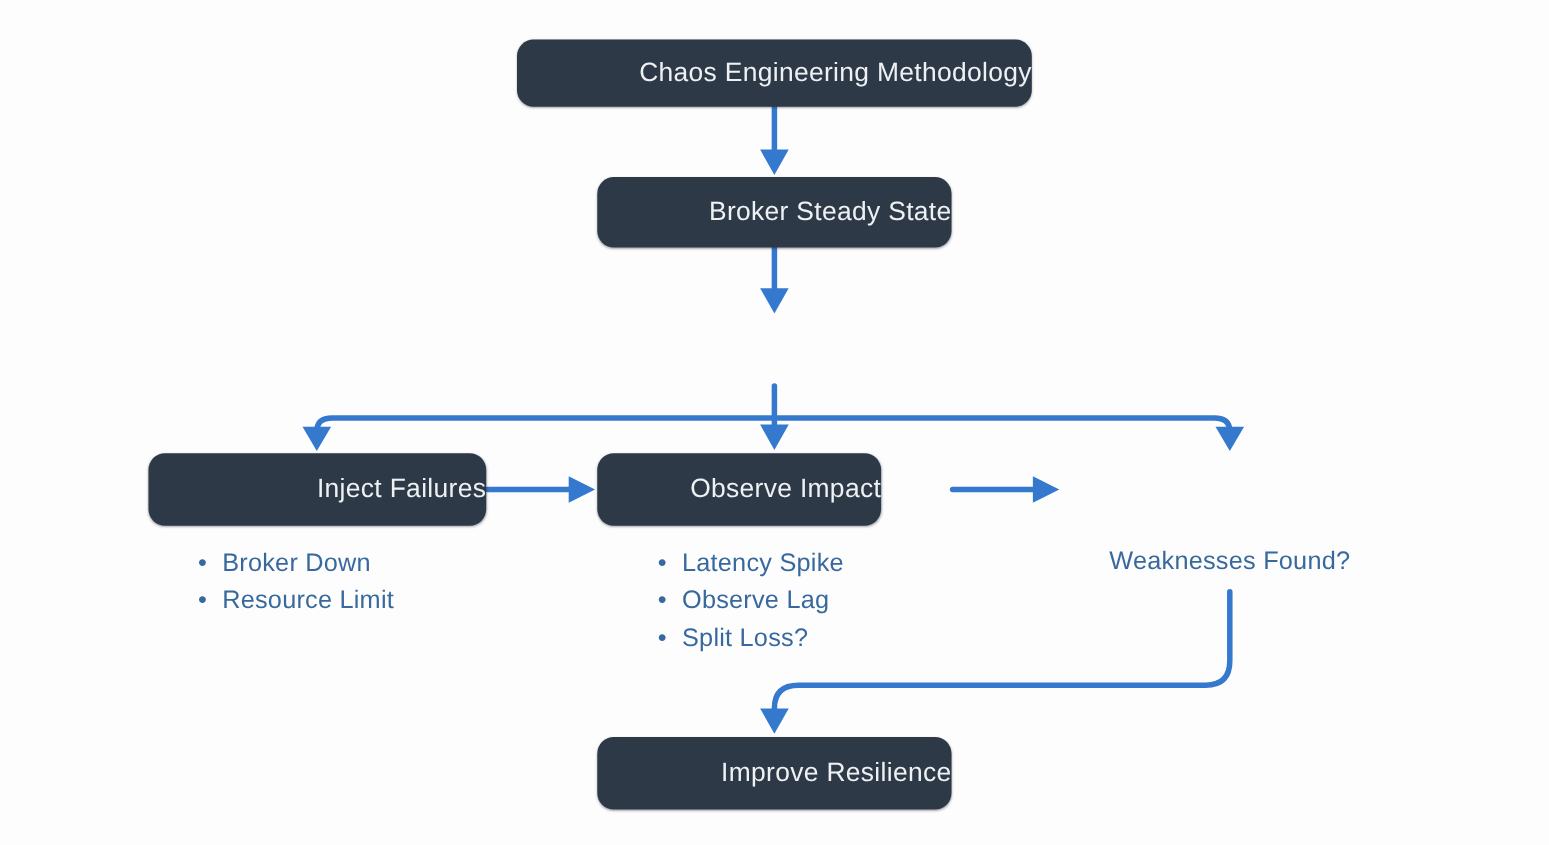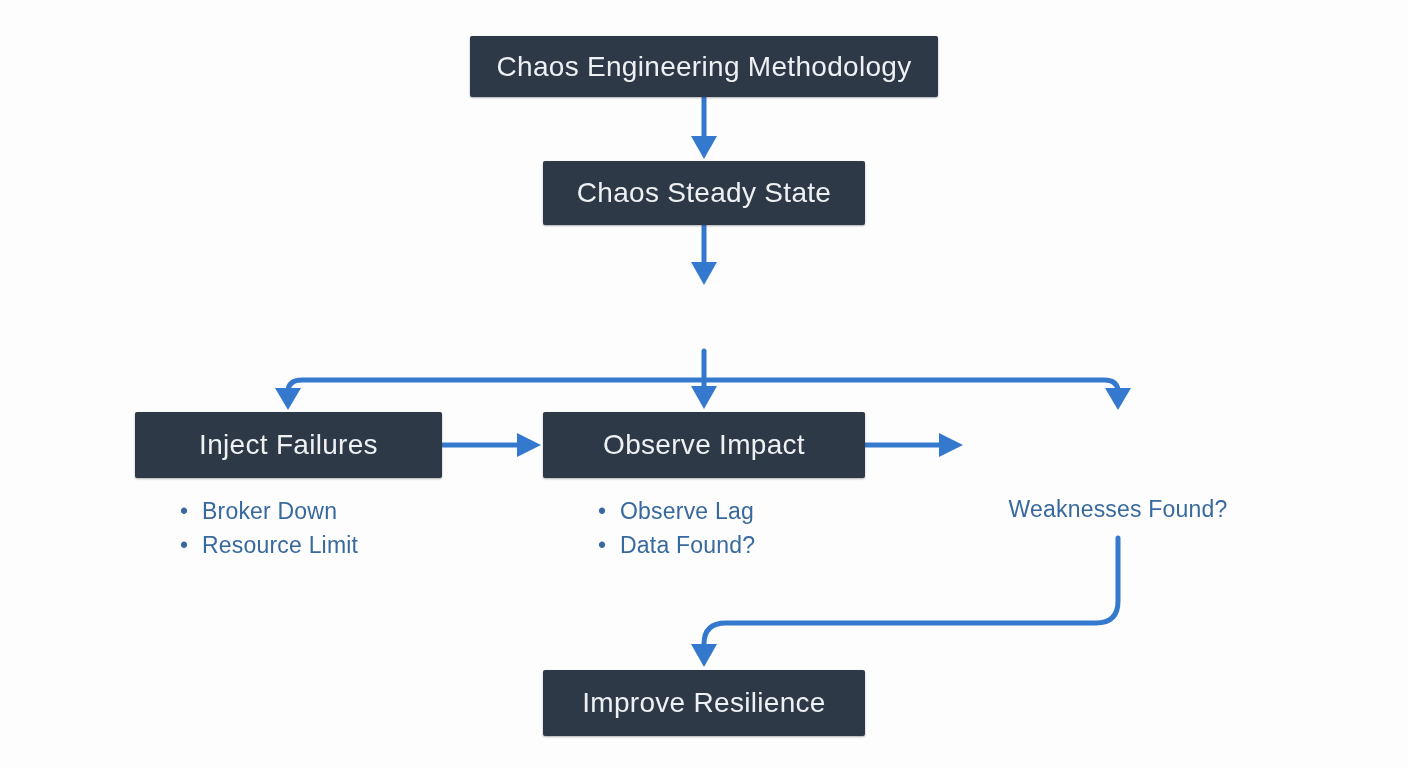--- a/index.html
+++ b/index.html
@@ -37,34 +37,34 @@
     stroke-linejoin: round;
   }
   .arrow-head {
     fill: var(--arrow);
     stroke: none;
   }
   .node {
     position: absolute;
     background: var(--node-bg);
     color: var(--node-text);
-    border-radius: 2px;
+    border-radius: 15px;
     display: flex;
     align-items: center;
-    justify-content: center;
-    font-size: 28px;
+    justify-content: flex-end;
+    font-size: 24px;
     font-weight: 500;
     letter-spacing: 0.3px;
     box-shadow: 0 1px 2px rgba(20,28,38,0.35);
   }
   .node-title       { left: 470px;  top: 36px;  width: 468px; height: 61px; }
   .node-define      { left: 543px;  top: 161px; width: 322px; height: 64px; }
   .node-hypothesize { left: 543px;  top: 287px; width: 322px; height: 64px; }
   .node-inject      { left: 135px;  top: 412px; width: 307px; height: 66px; }
-  .node-observe     { left: 543px;  top: 412px; width: 322px; height: 66px; }
+  .node-observe     { left: 543px;  top: 412px; width: 258px; height: 66px; }
   .node-analyze     { left: 965px;  top: 412px; width: 306px; height: 66px; }
   .node-improve     { left: 543px;  top: 670px; width: 322px; height: 66px; }
   .side-list {
     position: absolute;
     margin: 0; padding: 0;
     list-style: none;
     color: var(--side-text);
     font-size: 23px;
     line-height: 34px;
     letter-spacing: 0.2px;
@@ -116,21 +116,21 @@
 
     <path class="arrow-line" d="M1118 538 V601 Q1118 623 1096 623 H726 Q704 623 704 644"></path>
     <polygon class="arrow-head" points="704,667 691,644 717,644"></polygon>
   </svg>
 
   <div class="node node-title">
     <span>Chaos Engineering Methodology</span>
   </div>
 
   <div class="node node-define">
-    <span>Chaos Steady State</span>
+    <span>Broker Steady State</span>
   </div>
 
 
   <div class="node node-inject">
     <span>Inject Failures</span>
   </div>
 
   <div class="node node-observe">
     <span>Observe Impact</span>
   </div>
@@ -139,19 +139,20 @@
   <div class="node node-improve">
     <span>Improve Resilience</span>
   </div>
 
   <ul class="side-list list-inject">
     <li>Broker Down</li>
     <li>Resource Limit</li>
   </ul>
 
   <ul class="side-list list-observe">
+    <li>Latency Spike</li>
     <li>Observe Lag</li>
-    <li>Data Found?</li>
+    <li>Split Loss?</li>
   </ul>
 
   <div class="side-note">Weaknesses Found?</div>
 
 </div>
 
 </body></html>

